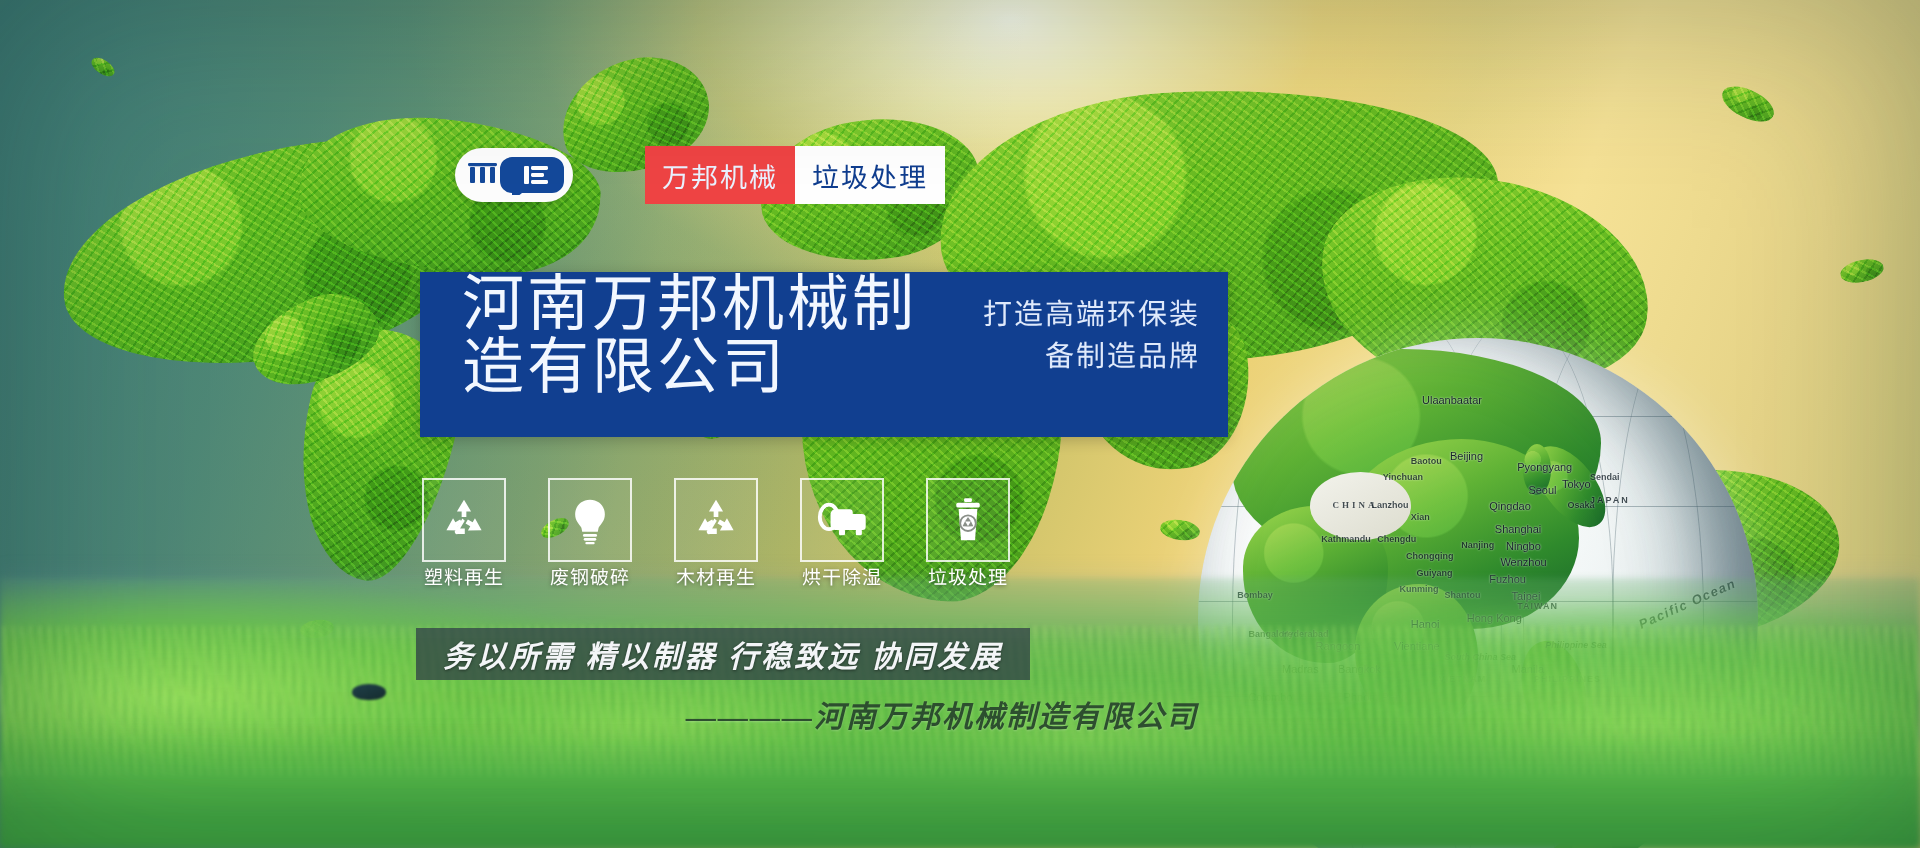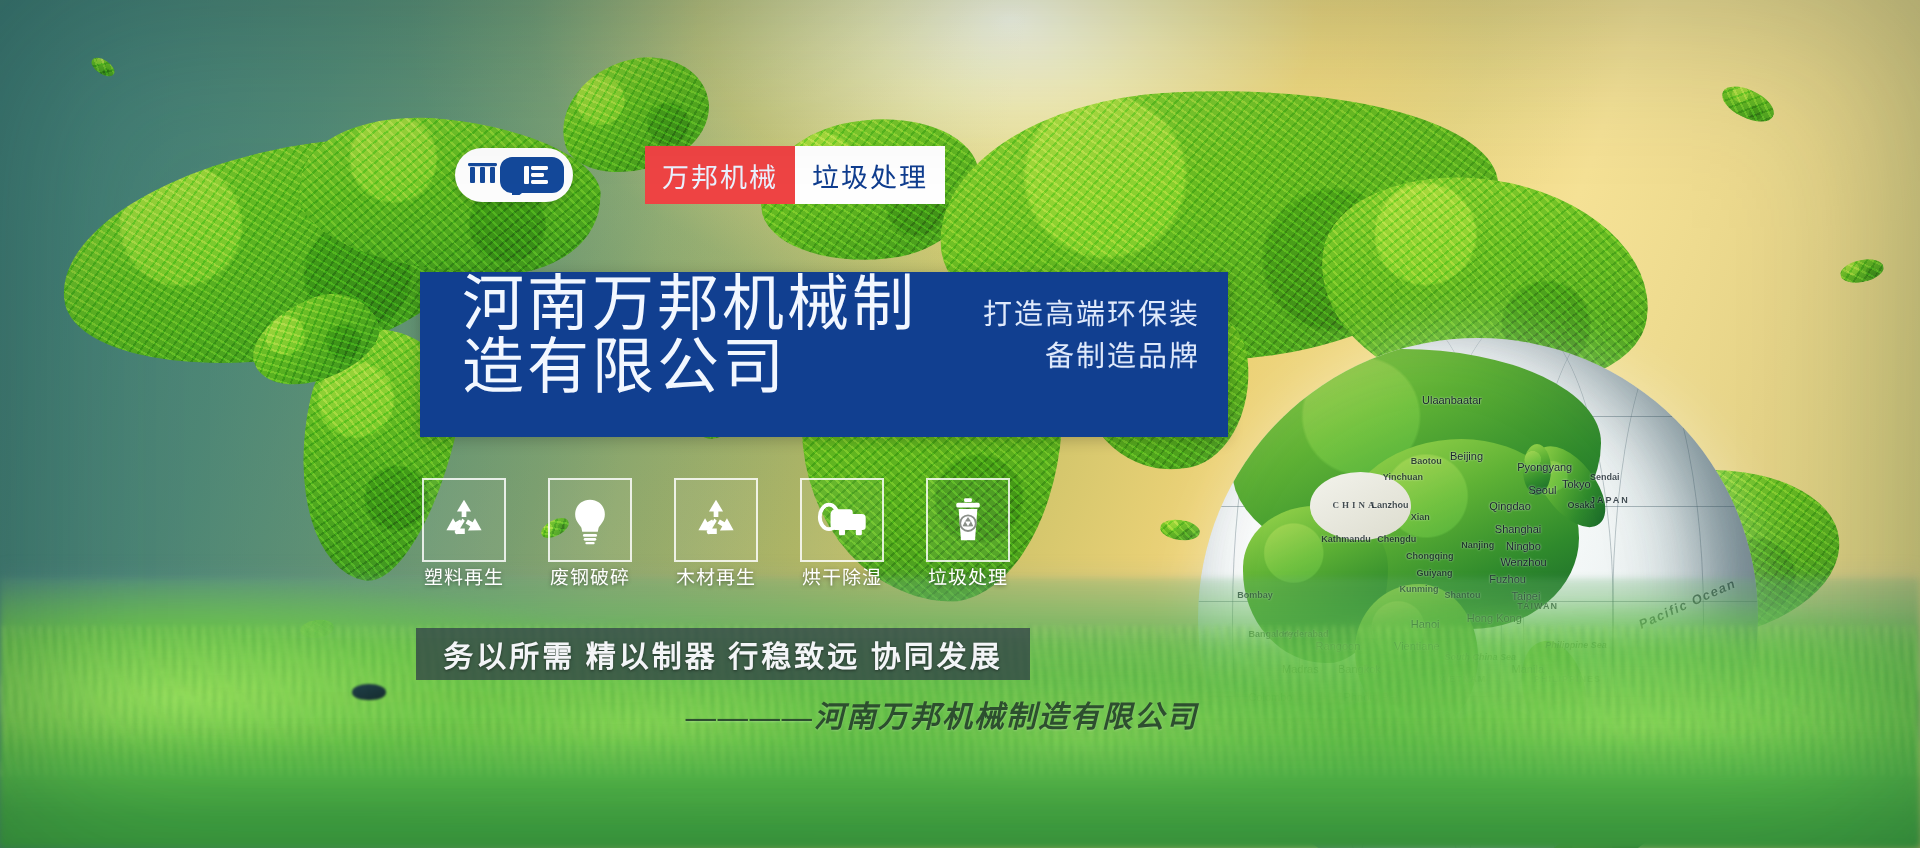--- a/index.html
+++ b/index.html
@@ -151,21 +151,21 @@
 
   
   .calli-bar{
     position:absolute;left:416px;top:628px;width:614px;height:52px;
     background:rgba(46,58,70,.72);
     display:flex;align-items:center;justify-content:center;
   }
   .calli-text{
     color:#f4f6f8;font-size:30px;letter-spacing:3px;
     font-family:"Liberation Serif","DejaVu Serif",serif;
-    font-weight:700;
+    font-style:italic;font-weight:700;
     text-shadow:0 1px 3px rgba(0,0,0,.45);
   }
   .attrib{
     position:absolute;left:686px;top:692px;width:520px;
     color:#26402c;font-size:30px;letter-spacing:2px;
     font-family:"Liberation Serif","DejaVu Serif",serif;
     font-style:italic;font-weight:700;opacity:.88;
     text-shadow:0 1px 2px rgba(255,255,255,.25);white-space:nowrap;
   }
 

